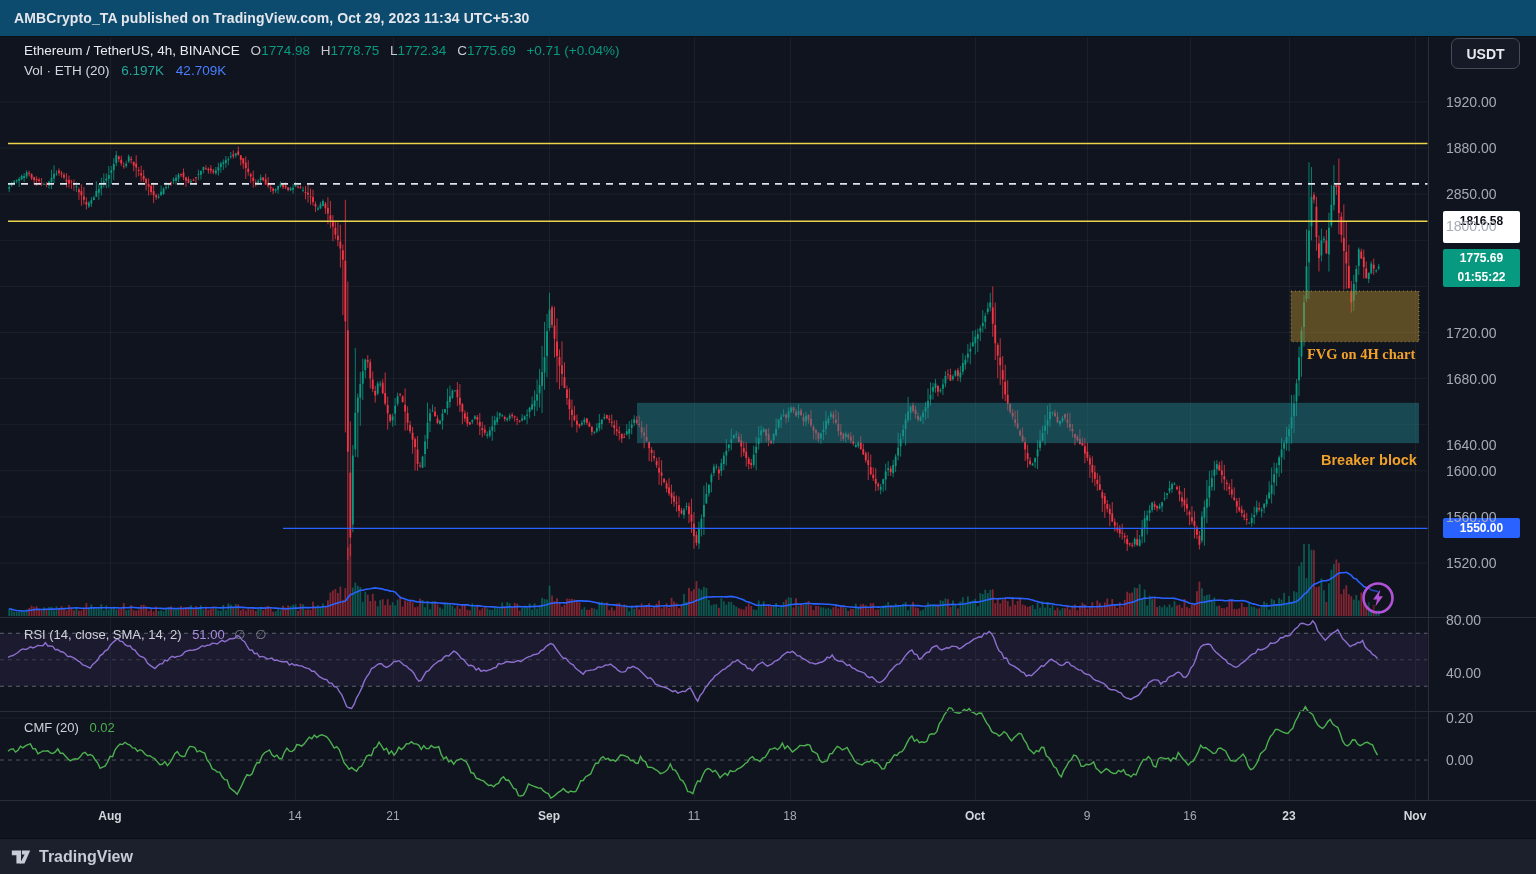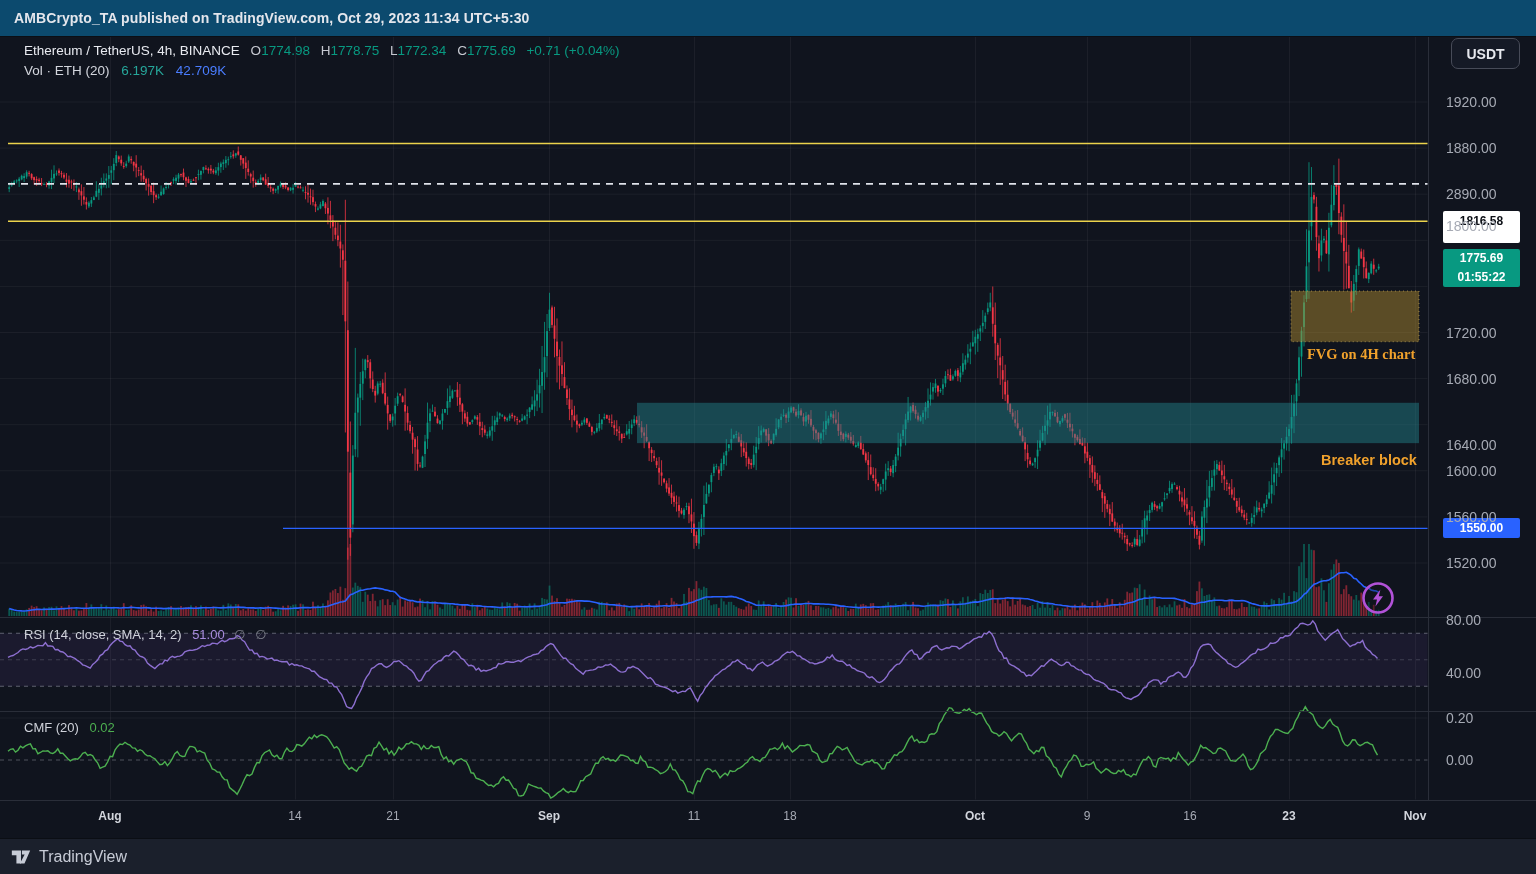--- a/index.html
+++ b/index.html
@@ -35,21 +35,21 @@
   #tag-res{background:#ffffff;color:#0c0f16;height:32px;}
   #tag-last{background:#089981;color:#ffffff;height:38px;line-height:19px;}
   #tag-sup{background:#2962ff;color:#ffffff;height:20px;}
   
   .anno{position:absolute;color:#f0a12c;font-size:14.5px;font-weight:700;white-space:nowrap;}
   
   #usdt-btn{left:1451px;top:38px;width:67px;height:29px;background:#151a26;border:1px solid #474b58;
             border-radius:7px;color:#e6e8ee;font-size:14px;font-weight:700;display:flex;align-items:center;justify-content:center;cursor:pointer;}
   
   #footer{left:0;top:838px;width:1536px;height:36px;background:#1b202c;border-top:1px solid #0b0e14;display:flex;align-items:center;}
-  #footer .brand{margin-left:10px;display:flex;align-items:center;color:#c7cbd6;font-size:16px;font-weight:400;}
+  #footer .brand{margin-left:10px;display:flex;align-items:center;color:#c7cbd6;font-size:16px;font-weight:700;}
   #footer svg{margin-right:7px;}
 </style>
 </head>
 <body>
 
 <div id="root">
 
   <svg id="cv" class="abs" width="1536" height="874">
       <line x1="110.5" y1="37" x2="110.5" y2="799.5" stroke="rgba(255,255,255,0.05)" stroke-width="1"></line>
       <line x1="295.5" y1="37" x2="295.5" y2="799.5" stroke="rgba(255,255,255,0.05)" stroke-width="1"></line>
@@ -1804,21 +1804,21 @@
       <svg width="22" height="22" viewBox="0 0 24 24">
         <path d="M2 5 h10 v14 h-5 v-9 h-5 z" fill="#c7cbd6"></path>
         <path d="M13 5 h9 l-6.2 14 h-5 l5.2 -9.6 h-3 z" fill="#c7cbd6"></path>
       </svg>
       <span>TradingView</span>
     </span>
   </div>
 
 <div class="tick" style="top: 94px;">1920.00</div>
     <div class="tick" style="top: 140.1px;">1880.00</div>
-    <div class="tick" style="top: 186.2px;">2890.00</div>
+    <div class="tick" style="top: 186.2px;">2850.00</div>
     <div class="tick" style="top: 218px;">1800.00</div>
     <div class="tick" style="top: 324.5px;">1720.00</div>
     <div class="tick" style="top: 370.6px;">1680.00</div>
     <div class="tick" style="top: 437px;">1640.00</div>
     <div class="tick" style="top: 462.8px;">1600.00</div>
     <div class="tick" style="top: 508.9px;">1560.00</div>
     <div class="tick" style="top: 555px;">1520.00</div>
     <div class="tick" style="top: 612px;">80.00</div>
     <div class="tick" style="top: 665px;">40.00</div>
     <div class="tick" style="top: 710px;">0.20</div>

